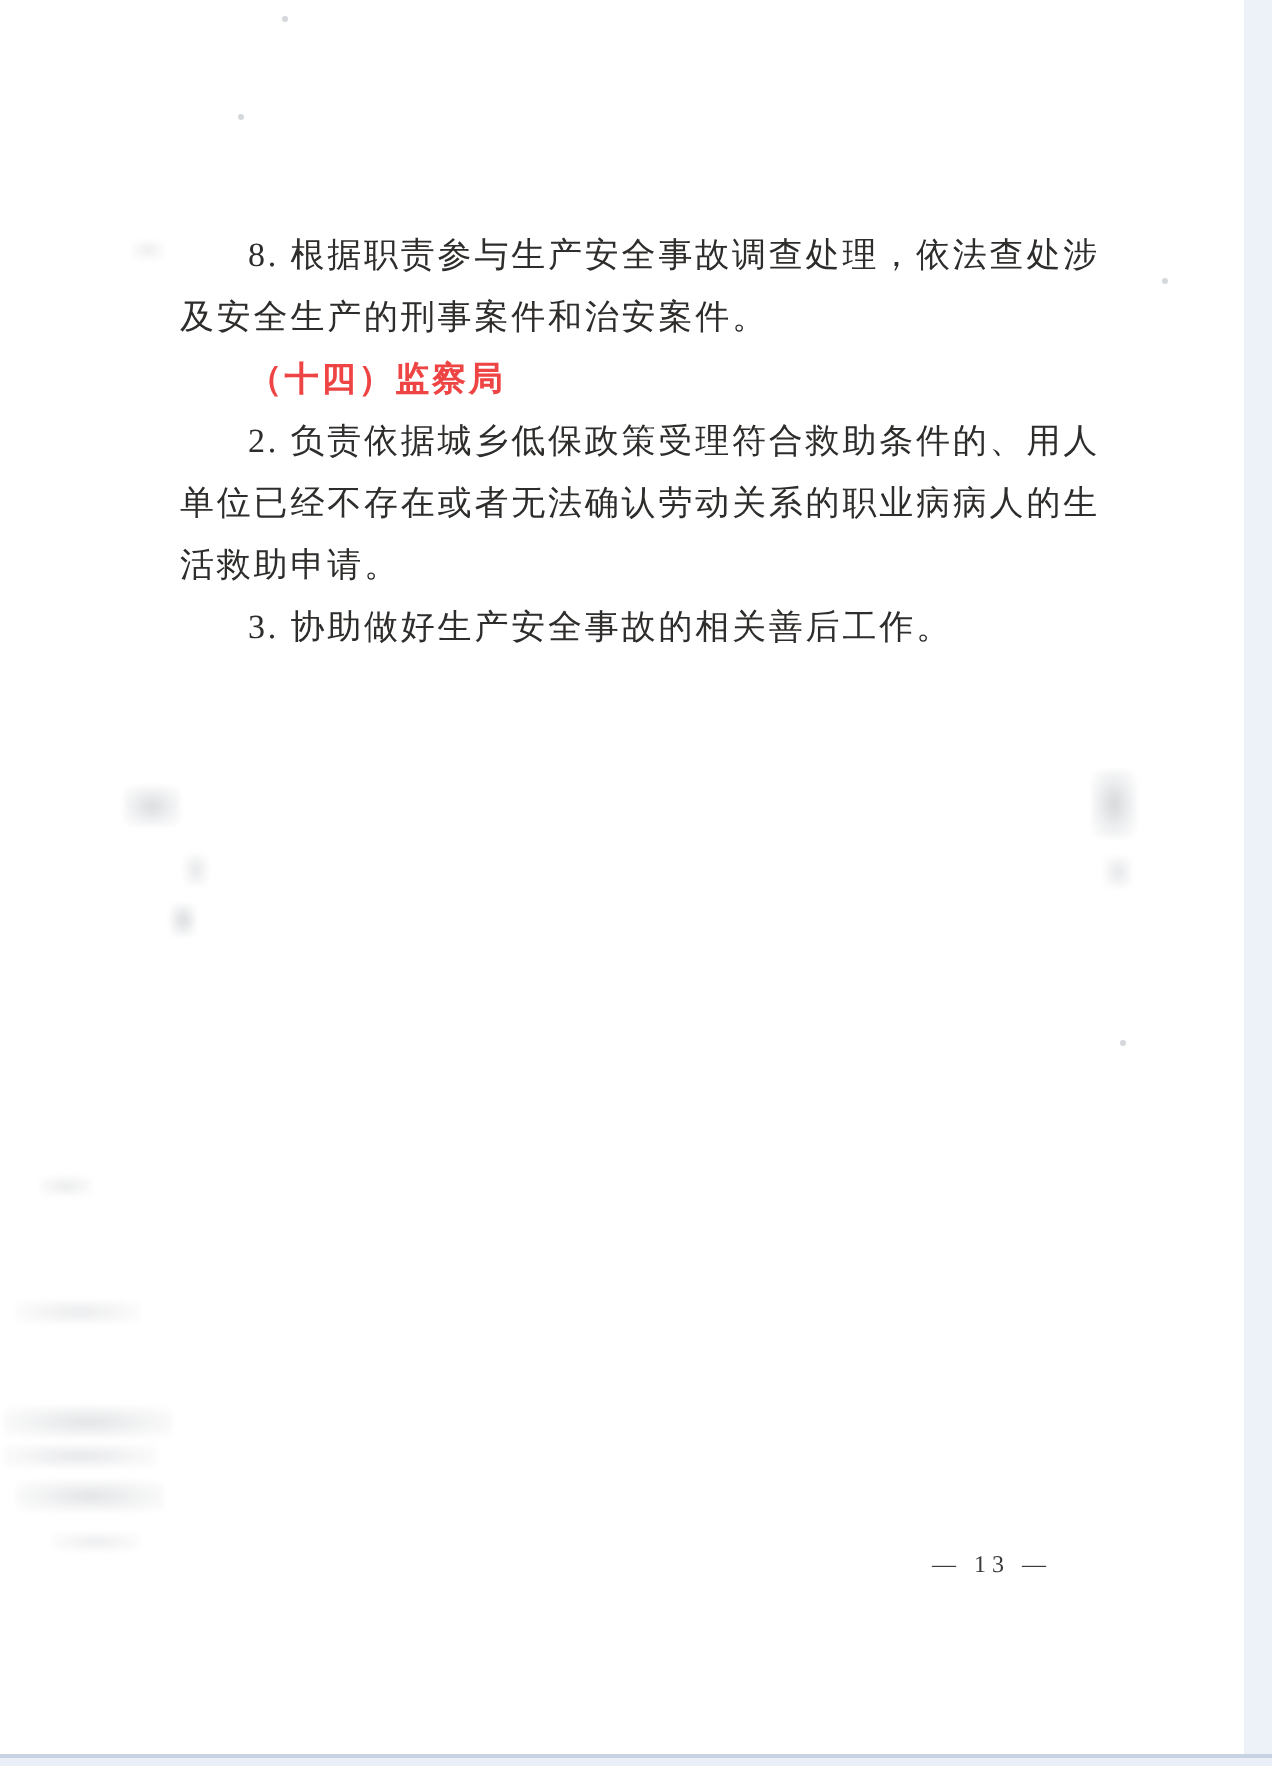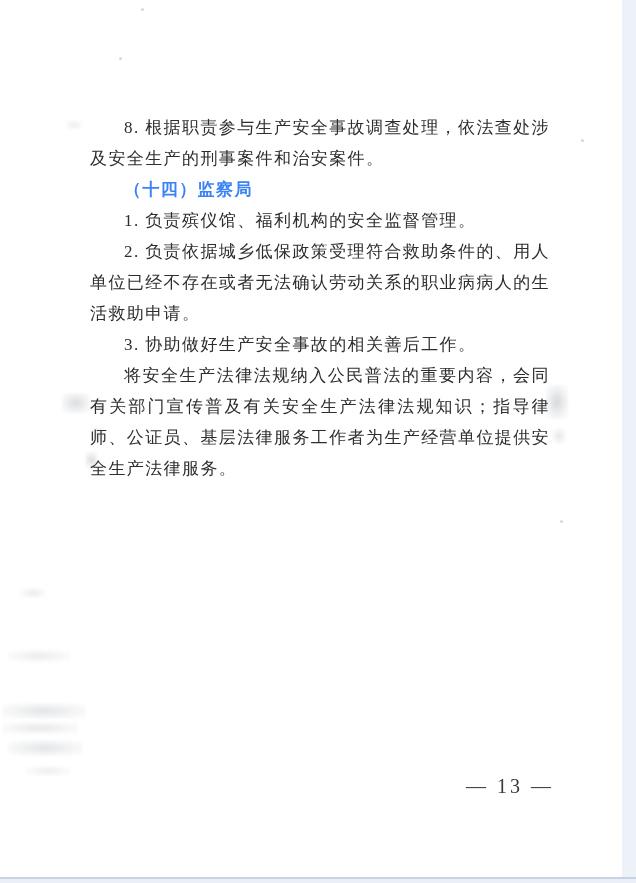--- a/index.html
+++ b/index.html
@@ -27,28 +27,28 @@
     margin: 0;
     font-size: 17px;
     line-height: 31px;
     letter-spacing: 1.4px;
     text-align: justify;
     text-indent: 2em;
     color: #2e2d2b;
   }
   .content p.heading {
     font-weight: bold;
-    color: #3b82f6;
+    color: #ef4444;
   }
   
   .page-number {
     position: absolute;
     left: 466px;
     top: 775px;
-    font-size: 20px;
+    font-size: 12px;
     letter-spacing: 3px;
     color: #3a3a3a;
   }
   
   .edge-strip-right {
     position: absolute;
     top: 0;
     right: 0;
     width: 14px;
     height: 883px;
@@ -102,24 +102,22 @@
   .k4 { left: 560px; top: 520px; }
 </style>
 </head>
 <body>
 
 <div class="page">
 
   <div class="content">
     <p class="body">8. 根据职责参与生产安全事故调查处理，依法查处涉及安全生产的刑事案件和治安案件。</p>
     <p class="heading">（十四）监察局</p>
-    <p class="body">1. 负责殡仪馆、福利机构的安全监督管理。</p>
     <p class="body">2. 负责依据城乡低保政策受理符合救助条件的、用人单位已经不存在或者无法确认劳动关系的职业病病人的生活救助申请。</p>
     <p class="body">3. 协助做好生产安全事故的相关善后工作。</p>
-    <p class="body">将安全生产法律法规纳入公民普法的重要内容，会同有关部门宣传普及有关安全生产法律法规知识；指导律师、公证员、基层法律服务工作者为生产经营单位提供安全生产法律服务。</p>
   </div>
 
   <div class="page-number">— 13 —</div>
 
   <div class="smudge s1"></div>
   <div class="smudge s2"></div>
   <div class="smudge s3"></div>
   <div class="smudge s4"></div>
   <div class="smudge s5"></div>
   <div class="smudge s6"></div>

